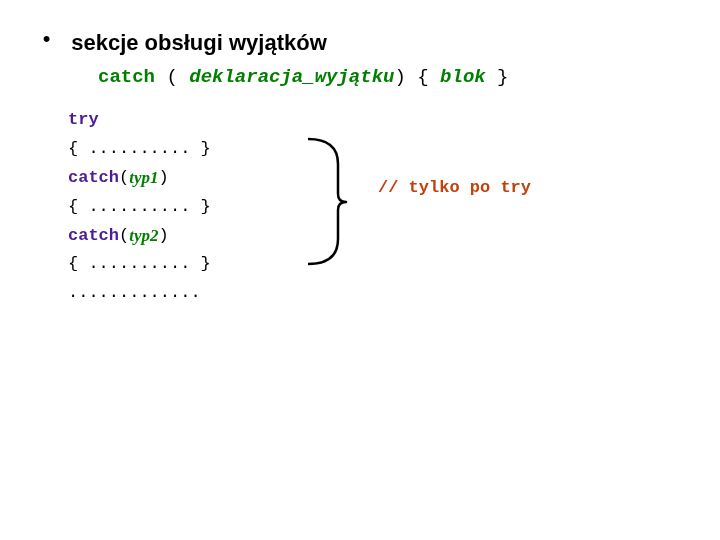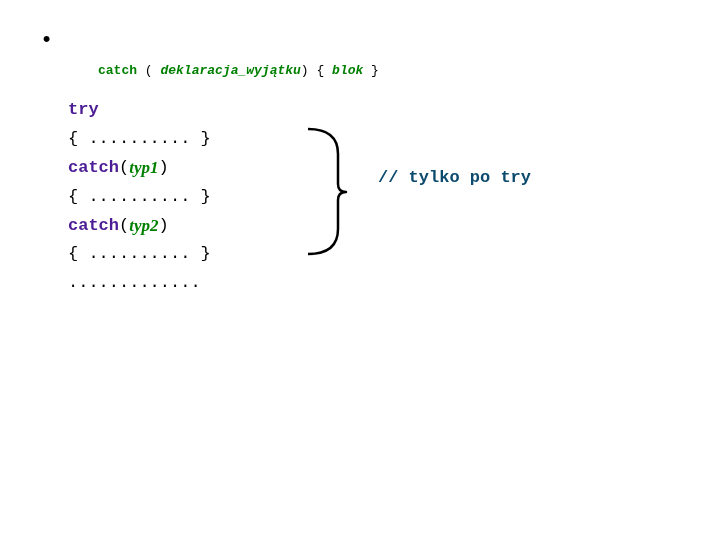--- a/index.html
+++ b/index.html
@@ -34,21 +34,21 @@
     .heading-text {
       font-family: Arial, sans-serif;
       font-size: 22px;
       font-weight: bold;
       color: #000;
     }
 
     .syntax-line {
       margin-left: 58px;
       margin-bottom: 18px;
-      font-size: 13px;
+      font-size: 19px;
     }
 
     .kw-green {
       color: #008000;
       font-weight: bold;
     }
 
     .kw-black {
       color: #000000;
     }
@@ -89,32 +89,33 @@
     .brace-container {
       position: absolute;
       left: 230px;
       top: 28px;
     }
 
     .comment-label {
       position: absolute;
       left: 310px;
       top: 68px;
-      color: #0c4a6e;
+      color: #c2410c;
       font-weight: bold;
       font-size: 17px;
     }
   </style>
 </head>
 <body>
 
 <div class="page">
 
   <div class="bullet-line">
     <span class="bullet">•</span>
+    <span class="heading-text">sekcje obsługi wyjątków</span>
   </div>
 
   <div class="syntax-line">
     <span class="kw-green">catch</span><span class="kw-black"> ( </span><span class="kw-italic-green">deklaracja_wyjątku</span><span class="kw-black">) { </span><span class="kw-italic-green">blok</span><span class="kw-black"> }</span>
   </div>
 
   <div class="code-block" style="position:relative;">
 
     <div class="code-line">
       <span class="kw">try</span>

